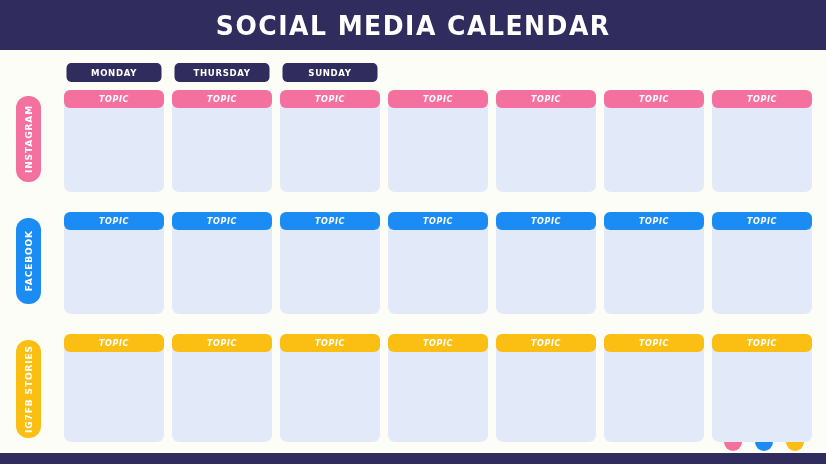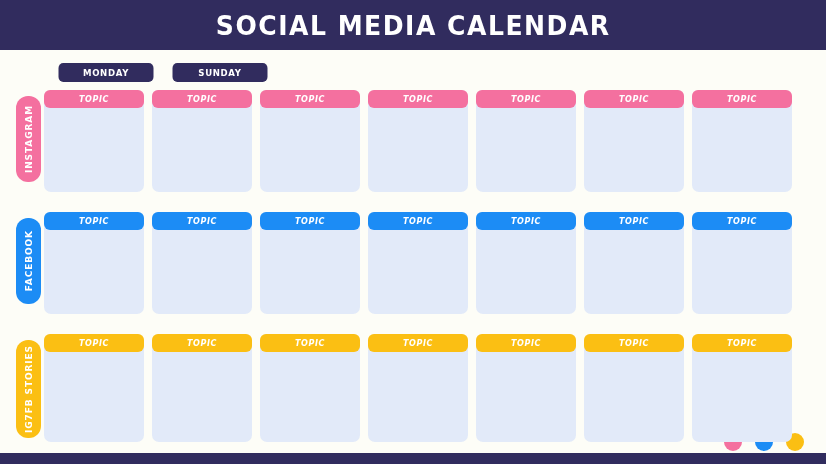--- a/index.html
+++ b/index.html
@@ -49,25 +49,25 @@
   }
   .dot {
     width: 18px;
     height: 18px;
     border-radius: 50%;
   }
 
   
   .days-row {
     position: absolute;
-    left: 52px;
+    left: 60px;
     top: 63px;
     width: 756px;
     display: flex;
-    gap: 6px;
+    gap: 0;
     text-align: right;
   }
   .day-cell {
     width: 108px;
     display: flex;
     justify-content: center;
   }
   .day-pill {
     width: 100px;
     height: 19px;
@@ -102,21 +102,21 @@
     letter-spacing: 0.9px;
     font-family: "DejaVu Sans", sans-serif;
     white-space: nowrap;
   }
   .label-1 { top: 96px;  height: 86px;  background: #f4709f; }
   .label-2 { top: 218px; height: 86px;  background: #1c8cf5; }
   .label-3 { top: 340px; height: 98px;  background: #fbbf13; }
 
   .cards {
     position: absolute;
-    left: 40px;
+    left: 60px;
     width: 756px;
     display: flex;
   }
   .cards-1 { top: 90px; }
   .cards-2 { top: 212px; }
   .cards-3 { top: 334px; }
 
   .cell {
     width: 108px;
     display: flex;
@@ -176,20 +176,23 @@
   <div class="dot" style="background: rgb(244, 112, 159);"></div>
   <div class="dot" style="background: rgb(28, 140, 245);"></div>
   <div class="dot" style="background: rgb(251, 191, 19);"></div>
 </div>
 
 <div class="days-row">
   <div class="day-cell">
     <div class="day-pill" style="background: rgb(49, 44, 94);">MONDAY</div>
   </div>
   <div class="day-cell">
+    <div class="day-pill" style="background: rgb(49, 44, 94);">THURSDAY</div>
+  </div>
+  <div class="day-cell">
     <div class="day-pill" style="background: rgb(49, 44, 94);">SUNDAY</div>
   </div>
 </div>
 
 <div class="platform-label label-1" style="background: rgb(244, 112, 159);">
   <span>INSTAGRAM</span>
 </div>
 <div class="platform-label label-2" style="background: rgb(28, 140, 245);">
   <span>FACEBOOK</span>
 </div>

